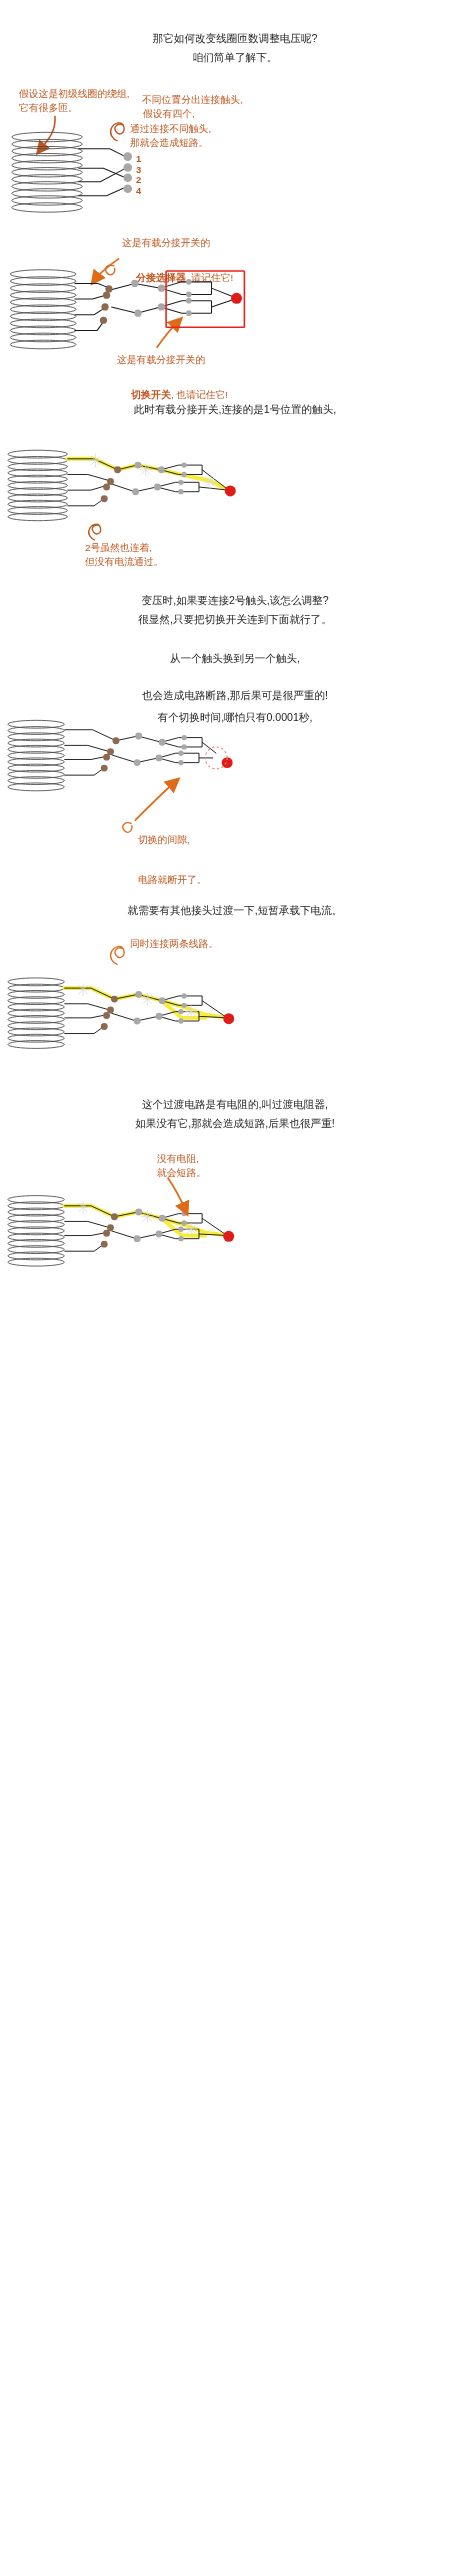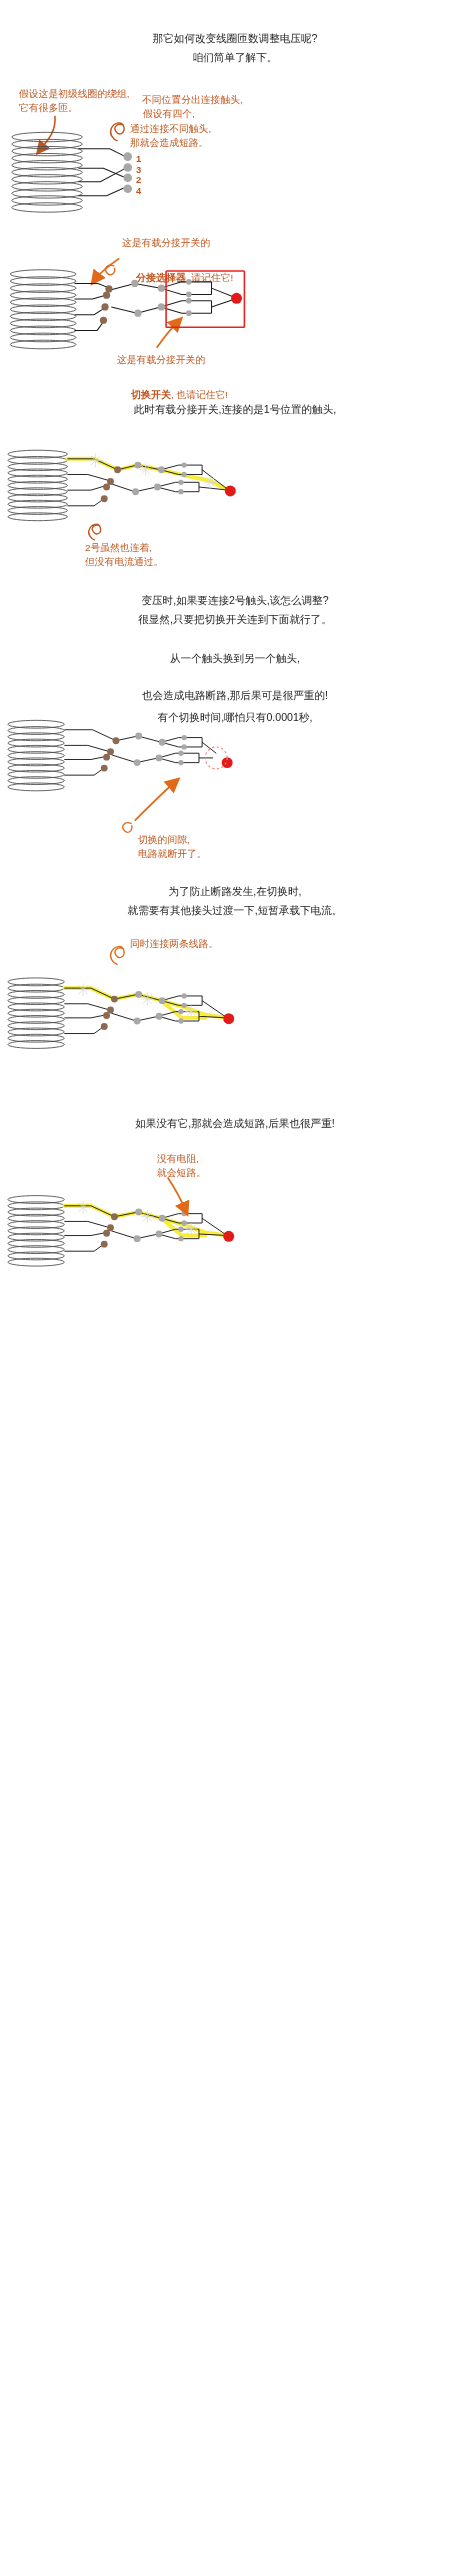--- a/index.html
+++ b/index.html
@@ -291,23 +291,22 @@
     </g>
 
     <circle cx="276" cy="968" r="14" fill="none" stroke="#f08a72" stroke-width="1.4" stroke-dasharray="3 3"></circle>
     <g>
       <path d="M172,1048 C190,1030 208,1012 222,1000" fill="none" stroke="#e06a18" stroke-width="2.2" marker-end="url(#arR)"></path>
       <path d="M168,1052 c-8,-4 -14,2 -10,8 c4,6 12,2 10,-6" fill="none" stroke="#e06a18" stroke-width="1.7"></path>
     </g>
   </svg>
 
   <div class="txt orange" style="left:138px; top:832px;">切换的间隙,</div>
-  <div class="txt orange" style="left:138px; top:846px;">电路就断开了。</div>
-
-  <div class="txt black center" style="top:883px;">为了防止断路发生,在切换时,</div>
+  <div class="txt orange" style="left:138px; top:872px;">电路就断开了。</div>
+
   <div class="txt black center" style="top:902px;">就需要有其他接头过渡一下,短暂承载下电流。</div>
 
   <div class="txt orange" style="left:130px; top:936px;">同时连接两条线路。</div>
 
   <svg class="lyr" width="470" height="2576" viewBox="0 0 600 3290">
     <g>
       <path d="M158,1212 c-8,-4 -14,2 -10,8 c4,6 12,2 10,-6 c-2,-8 -12,-6 -16,2 c-3,7 2,14 8,16" fill="none" stroke="#e06a18" stroke-width="1.7"></path>
     </g>
     <g stroke="#4a4a4a" stroke-width="1.1" fill="none">
       <ellipse cx="46" cy="1254" rx="36" ry="5"></ellipse>
@@ -363,20 +362,21 @@
         </g>
       <g transform="translate(188,1276)">
           <path d="M-8,0 L8,0 M0,-8 L0,8 M-6,-6 L6,6 M6,-6 L-6,6"></path>
         </g>
       <g transform="translate(244,1292)">
           <path d="M-8,0 L8,0 M0,-8 L0,8 M-6,-6 L6,6 M6,-6 L-6,6"></path>
         </g>
     </g>
   </svg>
 
+  <div class="txt black center" style="top:1096px;">这个过渡电路是有电阻的,叫过渡电阻器,</div>
   <div class="txt black center" style="top:1115px;">如果没有它,那就会造成短路,后果也很严重!</div>
 
   <div class="txt orange" style="left:157px; top:1151px;">没有电阻,</div>
   <div class="txt orange" style="left:157px; top:1165px;">就会短路。</div>
 
   <svg class="lyr" width="470" height="2576" viewBox="0 0 600 3290">
     <g stroke="#4a4a4a" stroke-width="1.1" fill="none">
       <ellipse cx="46" cy="1532" rx="36" ry="5"></ellipse>
         <ellipse cx="46" cy="1540" rx="36" ry="5"></ellipse>
       <ellipse cx="46" cy="1548" rx="36" ry="5"></ellipse>

